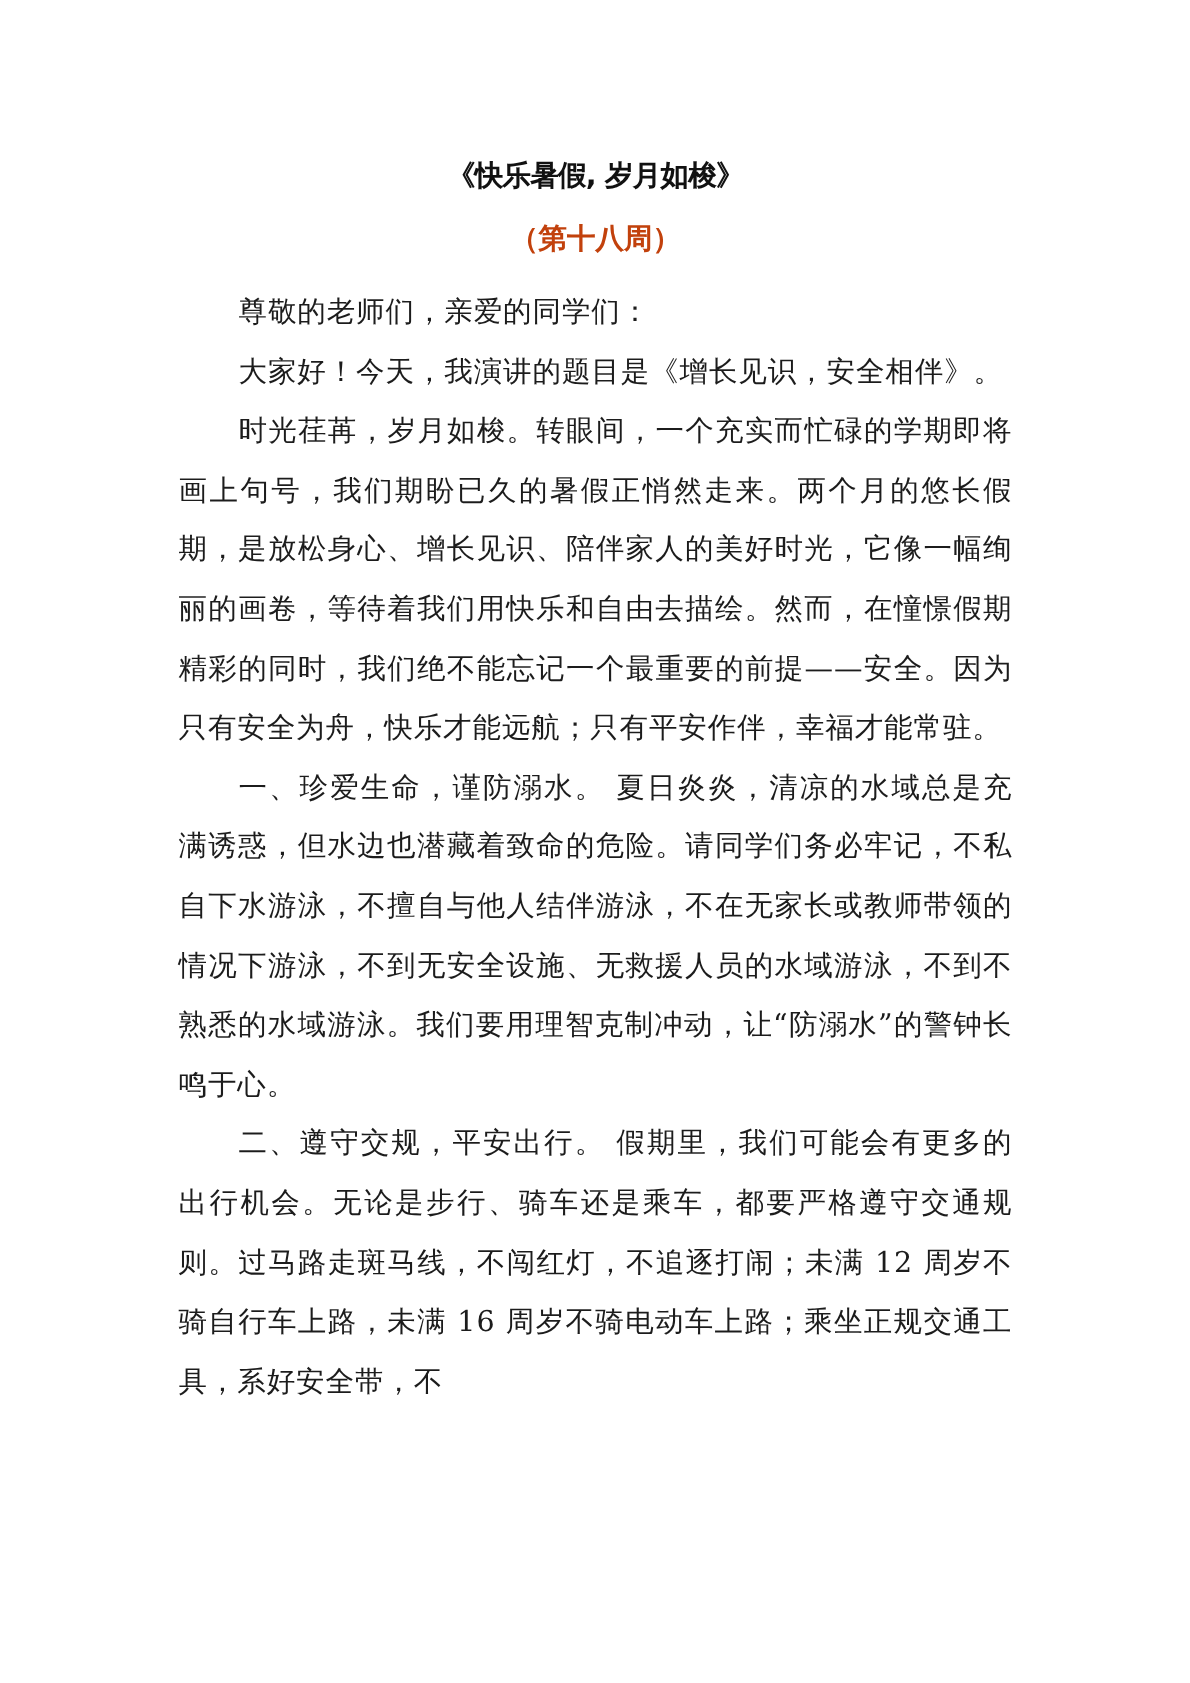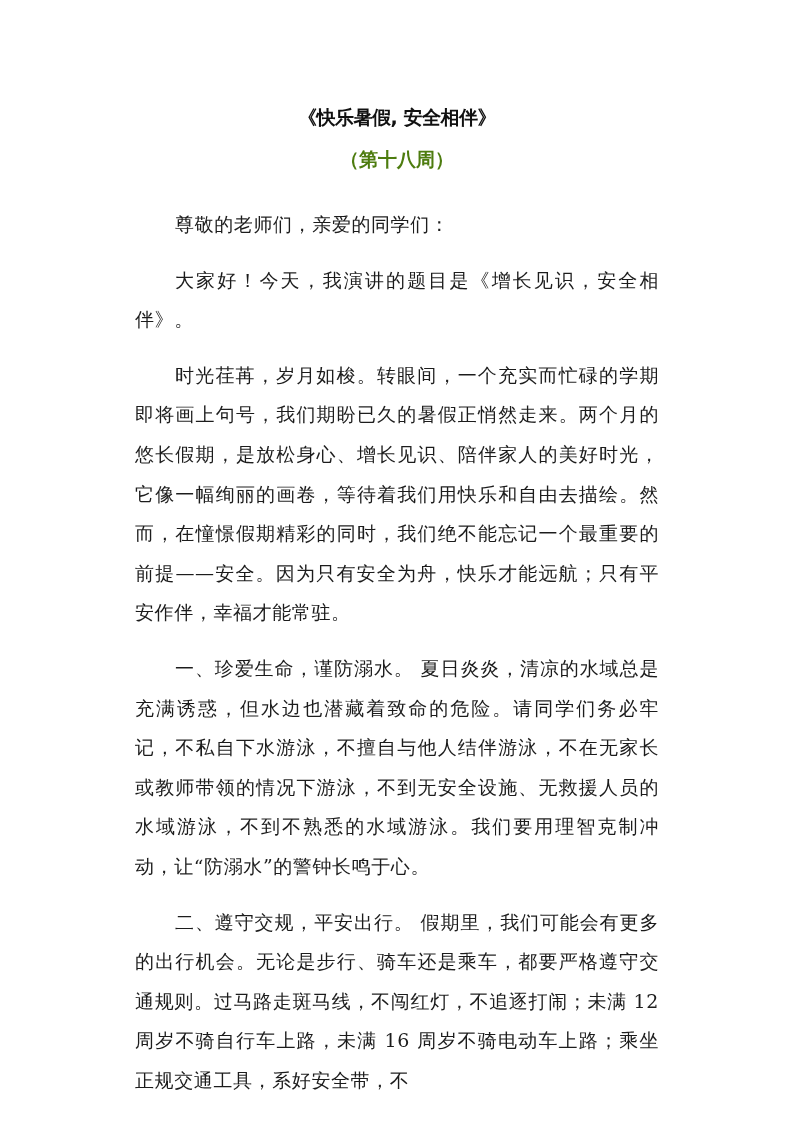--- a/index.html
+++ b/index.html
@@ -37,45 +37,45 @@
     .subtitle {
       position: absolute;
       left: 0;
       width: 556px;
       top: 145px;
       text-align: center;
       font-family: "DejaVu Sans", "Liberation Sans", sans-serif;
       font-weight: bold;
       font-size: 19px;
       line-height: 28px;
-      color: #4d7c0f;
+      color: #c2410c;
     }
     .body {
       position: absolute;
       left: 0;
       top: 189px;
       width: 556px;
     }
     .para {
-      margin: 16px;
+      margin: 0;
       font-size: 19px;
       line-height: 39.6px;
       text-indent: 40px;
       text-align: justify;
       text-justify: inter-character;
       letter-spacing: 0.6px;
       word-break: break-all;
       color: #1c1c1c;
     }
   </style>
 </head>
 <body>
 
 <div class="page">
-  <div class="title">《快乐暑假, 安全相伴》</div>
+  <div class="title">《快乐暑假, 岁月如梭》</div>
   <div class="subtitle">（第十八周）</div>
   <div class="body">
     <p class="para">尊敬的老师们，亲爱的同学们：</p>
     <p class="para">大家好！今天，我演讲的题目是《增长见识，安全相伴》。</p>
     <p class="para">时光荏苒，岁月如梭。转眼间，一个充实而忙碌的学期即将画上句号，我们期盼已久的暑假正悄然走来。两个月的悠长假期，是放松身心、增长见识、陪伴家人的美好时光，它像一幅绚丽的画卷，等待着我们用快乐和自由去描绘。然而，在憧憬假期精彩的同时，我们绝不能忘记一个最重要的前提——安全。因为只有安全为舟，快乐才能远航；只有平安作伴，幸福才能常驻。</p>
     <p class="para">一、珍爱生命，谨防溺水。 夏日炎炎，清凉的水域总是充满诱惑，但水边也潜藏着致命的危险。请同学们务必牢记，不私自下水游泳，不擅自与他人结伴游泳，不在无家长或教师带领的情况下游泳，不到无安全设施、无救援人员的水域游泳，不到不熟悉的水域游泳。我们要用理智克制冲动，让“防溺水”的警钟长鸣于心。</p>
     <p class="para">二、遵守交规，平安出行。 假期里，我们可能会有更多的出行机会。无论是步行、骑车还是乘车，都要严格遵守交通规则。过马路走斑马线，不闯红灯，不追逐打闹；未满 12 周岁不骑自行车上路，未满 16 周岁不骑电动车上路；乘坐正规交通工具，系好安全带，不</p>
   </div>
 </div>
 

